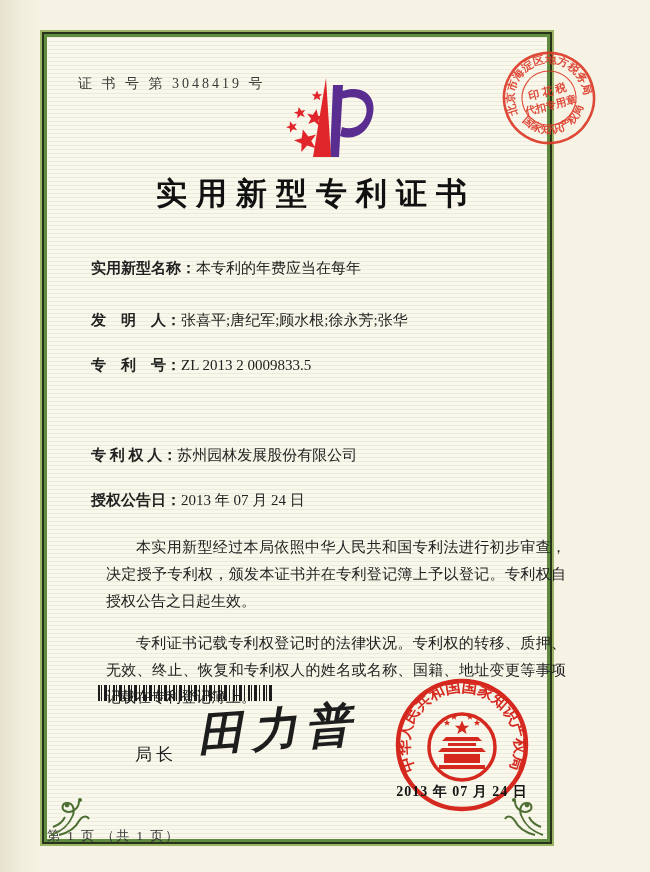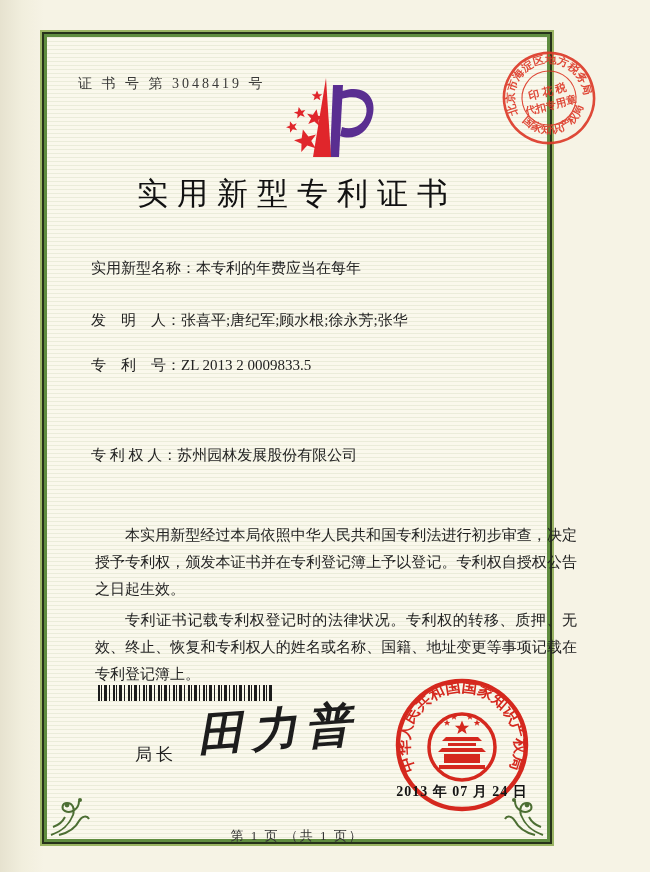--- a/index.html
+++ b/index.html
@@ -14,35 +14,35 @@
     position:absolute;left:44px;top:34px;width:506px;height:808px;box-sizing:border-box;
     border:3px solid #5f8c3f;
     box-shadow:0 0 0 2px #26321a, 0 0 0 4px #9ab463;
     background:
       repeating-linear-gradient(180deg, rgba(140,162,105,0.14) 0px, rgba(140,162,105,0.14) 1px, rgba(0,0,0,0) 1px, rgba(0,0,0,0) 4px),
       #faf8ec;
   }
   .abs{position:absolute;}
   .cert-no{left:31px;top:38px;font-size:14px;letter-spacing:3px;color:#3a3a38;}
   .logo{left:236px;top:36px;}
-  .title{left:0;top:136px;width:100%;text-align:center;font-size:31px;font-weight:400;letter-spacing:9px;color:#111;}
+  .title{left:0;top:136px;width:100%;text-align:center;font-size:31px;font-weight:700;letter-spacing:9px;color:#111;padding-left:19px;}
   .row{left:44px;width:500px;font-size:15px;white-space:nowrap;}
-  .row .flabel{color:#222;}
+  .row .flabel{color:#222;font-weight:bold;}
   .row .fvalue{color:#222;}
   .r0{top:222px}.r1{top:274px}.r2{top:319px}.r3{top:364px}.r4{top:409px}.r5{top:454px}
   .paras{left:44px;top:482px;width:490px;font-size:15px;line-height:27px;text-align:justify;color:#222;}
-  .paras p{margin:4px;text-indent:2em;font-family:Liberation Mono, monospace;}
+  .paras p{margin:15px;text-indent:2em;}
   .barcode{left:51px;top:648px;width:174px;height:16px;
     background:repeating-linear-gradient(90deg,#1c1c1c 0px,#1c1c1c 2px,transparent 2px,transparent 3px,#1c1c1c 3px,#1c1c1c 4px,transparent 4px,transparent 6px,#1c1c1c 6px,#1c1c1c 9px,transparent 9px,transparent 11px,#1c1c1c 11px,#1c1c1c 12px,transparent 12px,transparent 15px);}
   .director{left:88px;top:706px;font-size:17px;letter-spacing:4px;color:#222;}
   .signature{left:150px;top:662px;font-size:46px;font-weight:700;font-style:italic;letter-spacing:8px;color:#1d1d1d;transform:rotate(-4deg);}
   .seal{left:347px;top:640px;}
   .seal-date{left:345px;top:746px;width:140px;text-align:center;font-size:14px;font-weight:700;letter-spacing:1px;color:#141414;}
   .tax-stamp{left:454px;top:13px;transform:rotate(-14deg);opacity:.92;}
-  .footer{left:0;top:790px;width:100%;text-align:center;font-size:13px;letter-spacing:2px;color:#333;}
+  .footer{left:0;top:790px;width:100%;text-align:left;font-size:13px;letter-spacing:2px;color:#333;}
   .orn-l{left:2px;bottom:2px;}
   .orn-r{right:2px;bottom:2px;transform:scaleX(-1);}
   svg{display:block;}
 </style>
 </head>
 <body>
 
 <div class="page-shade"></div>
 
 <div class="frame">
@@ -73,20 +73,23 @@
     <span class="flabel">实用新型名称：</span><span class="fvalue">本专利的年费应当在每年</span>
   </div>
   <div class="abs row r1">
     <span class="flabel">发　明　人：</span><span class="fvalue">张喜平;唐纪军;顾水根;徐永芳;张华</span>
   </div>
   <div class="abs row r2">
     <span class="flabel">专　利　号：</span><span class="fvalue">ZL 2013 2 0009833.5</span>
   </div>
   <div class="abs row r4">
     <span class="flabel">专 利 权 人：</span><span class="fvalue">苏州园林发展股份有限公司</span>
+  </div>
+  <div class="abs row r5">
+    <span class="flabel">授权公告日：</span><span class="fvalue">2013 年 07 月 24 日</span>
   </div>
 
   <div class="abs paras">
     <p>本实用新型经过本局依照中华人民共和国专利法进行初步审查，决定授予专利权，颁发本证书并在专利登记簿上予以登记。专利权自授权公告之日起生效。</p>
     <p>专利证书记载专利权登记时的法律状况。专利权的转移、质押、无效、终止、恢复和专利权人的姓名或名称、国籍、地址变更等事项记载在专利登记簿上。</p>
   </div>
 
   <div class="abs barcode"></div>
 
   <div class="abs director">局长</div>

